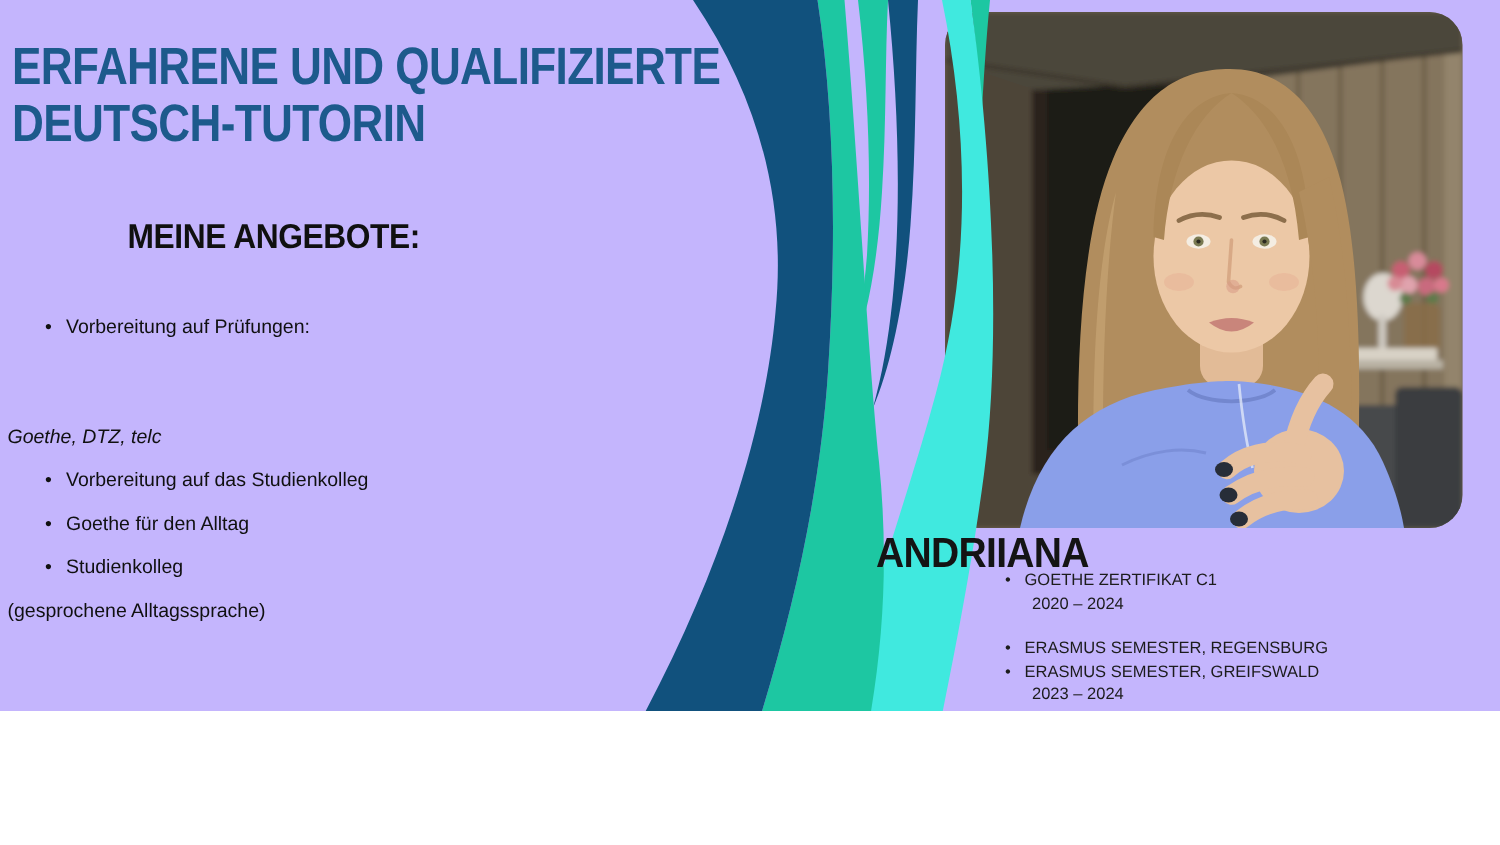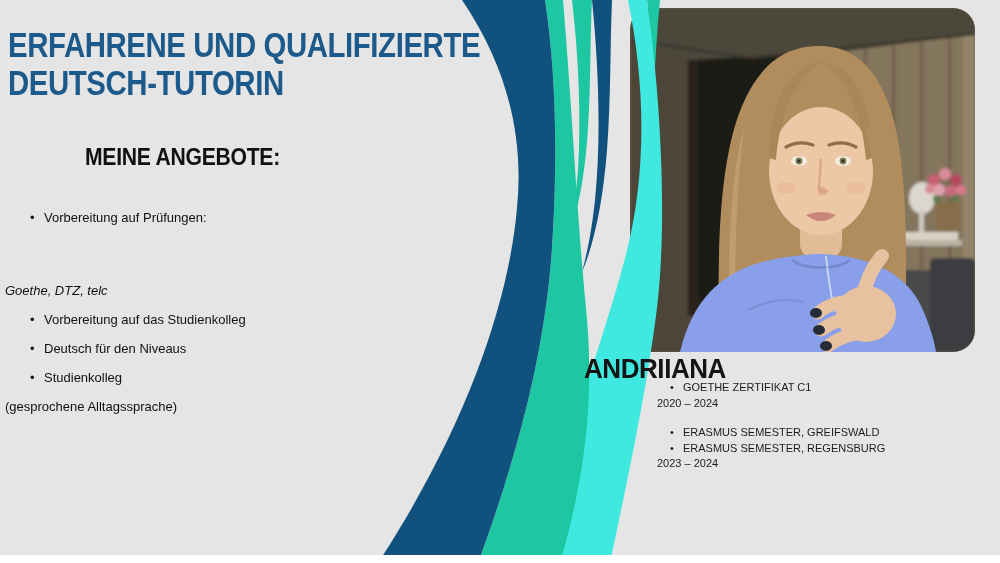--- a/index.html
+++ b/index.html
@@ -1,17 +1,17 @@
 <!DOCTYPE html>
 <html><head>
 <meta charset="utf-8">
 <style>
   html,body{margin:0;padding:0;}
   body{width:1000px;height:563px;overflow:hidden;font-family:"Liberation Sans",sans-serif;}
-  .slide{position:relative;width:1000px;height:555px;background:#e5e5e5;overflow:hidden;}
+  .slide{position:relative;width:1000px;height:474px;background:#c4b5fd;overflow:hidden;}
 
   
   .title{
     position:absolute;left:8px;top:26px;z-index:4;
     font-size:35px;font-weight:bold;line-height:38px;letter-spacing:-0.5px;
     color:#1d5a8c;transform:scaleX(0.84);transform-origin:0 0;white-space:nowrap;
   }
 
   
   .offers-heading{
@@ -38,38 +38,38 @@
   .tutor-name{
     position:absolute;left:584px;top:353px;z-index:4;
     font-size:28px;font-weight:bold;color:#141414;letter-spacing:-0.5px;
     transform:scaleX(0.93);transform-origin:0 0;white-space:nowrap;
   }
   .credentials{position:absolute;left:657px;top:380px;width:256px;z-index:4;
     font-size:11px;line-height:15.5px;color:#1c1c1c;}
   .cred-group + .cred-group{margin-top:14px;}
   .cred-item{position:relative;padding-left:26px;}
   .cred-item::before{content:"\2022";position:absolute;left:13px;top:0;}
-  .cred-period{padding-left:0;}
+  .cred-period{padding-left:0;margin-left:31px;}
 </style>
 </head>
 <body>
 
 <div class="slide">
 
   <div class="title">
     <div>ERFAHRENE UND QUALIFIZIERTE</div>
     <div>DEUTSCH-TUTORIN</div>
   </div>
 
   <div class="offers-heading">MEINE ANGEBOTE:</div>
   <div class="offers">
     <div class="offer-row bullet">Vorbereitung auf Prüfungen:</div>
     <div class="offer-row italic">Goethe, DTZ, telc</div>
     <div class="offer-row bullet">Vorbereitung auf das Studienkolleg</div>
-    <div class="offer-row bullet">Deutsch für den Niveaus</div>
+    <div class="offer-row bullet">Goethe für den Alltag</div>
     <div class="offer-row bullet">Studienkolleg</div>
     <div class="offer-row">(gesprochene Alltagssprache)</div>
   </div>
 
   <div class="photo">
     <svg viewBox="0 0 345 344" preserveAspectRatio="none">
       <defs>
         <filter id="soft" x="-10%" y="-10%" width="120%" height="120%">
           <feGaussianBlur stdDeviation="1.6"></feGaussianBlur>
         </filter>
@@ -158,19 +158,19 @@
   </svg>
 
   <div class="tutor-name">ANDRIIANA</div>
 
   <div class="credentials">
     <div class="cred-group">
       <div class="cred-item">GOETHE ZERTIFIKAT C1</div>
       <div class="cred-period">2020 – 2024</div>
     </div>
     <div class="cred-group">
+      <div class="cred-item">ERASMUS SEMESTER, REGENSBURG</div>
       <div class="cred-item">ERASMUS SEMESTER, GREIFSWALD</div>
-      <div class="cred-item">ERASMUS SEMESTER, REGENSBURG</div>
       <div class="cred-period">2023 – 2024</div>
     </div>
   </div>
 
 </div>
 
 </body></html>

